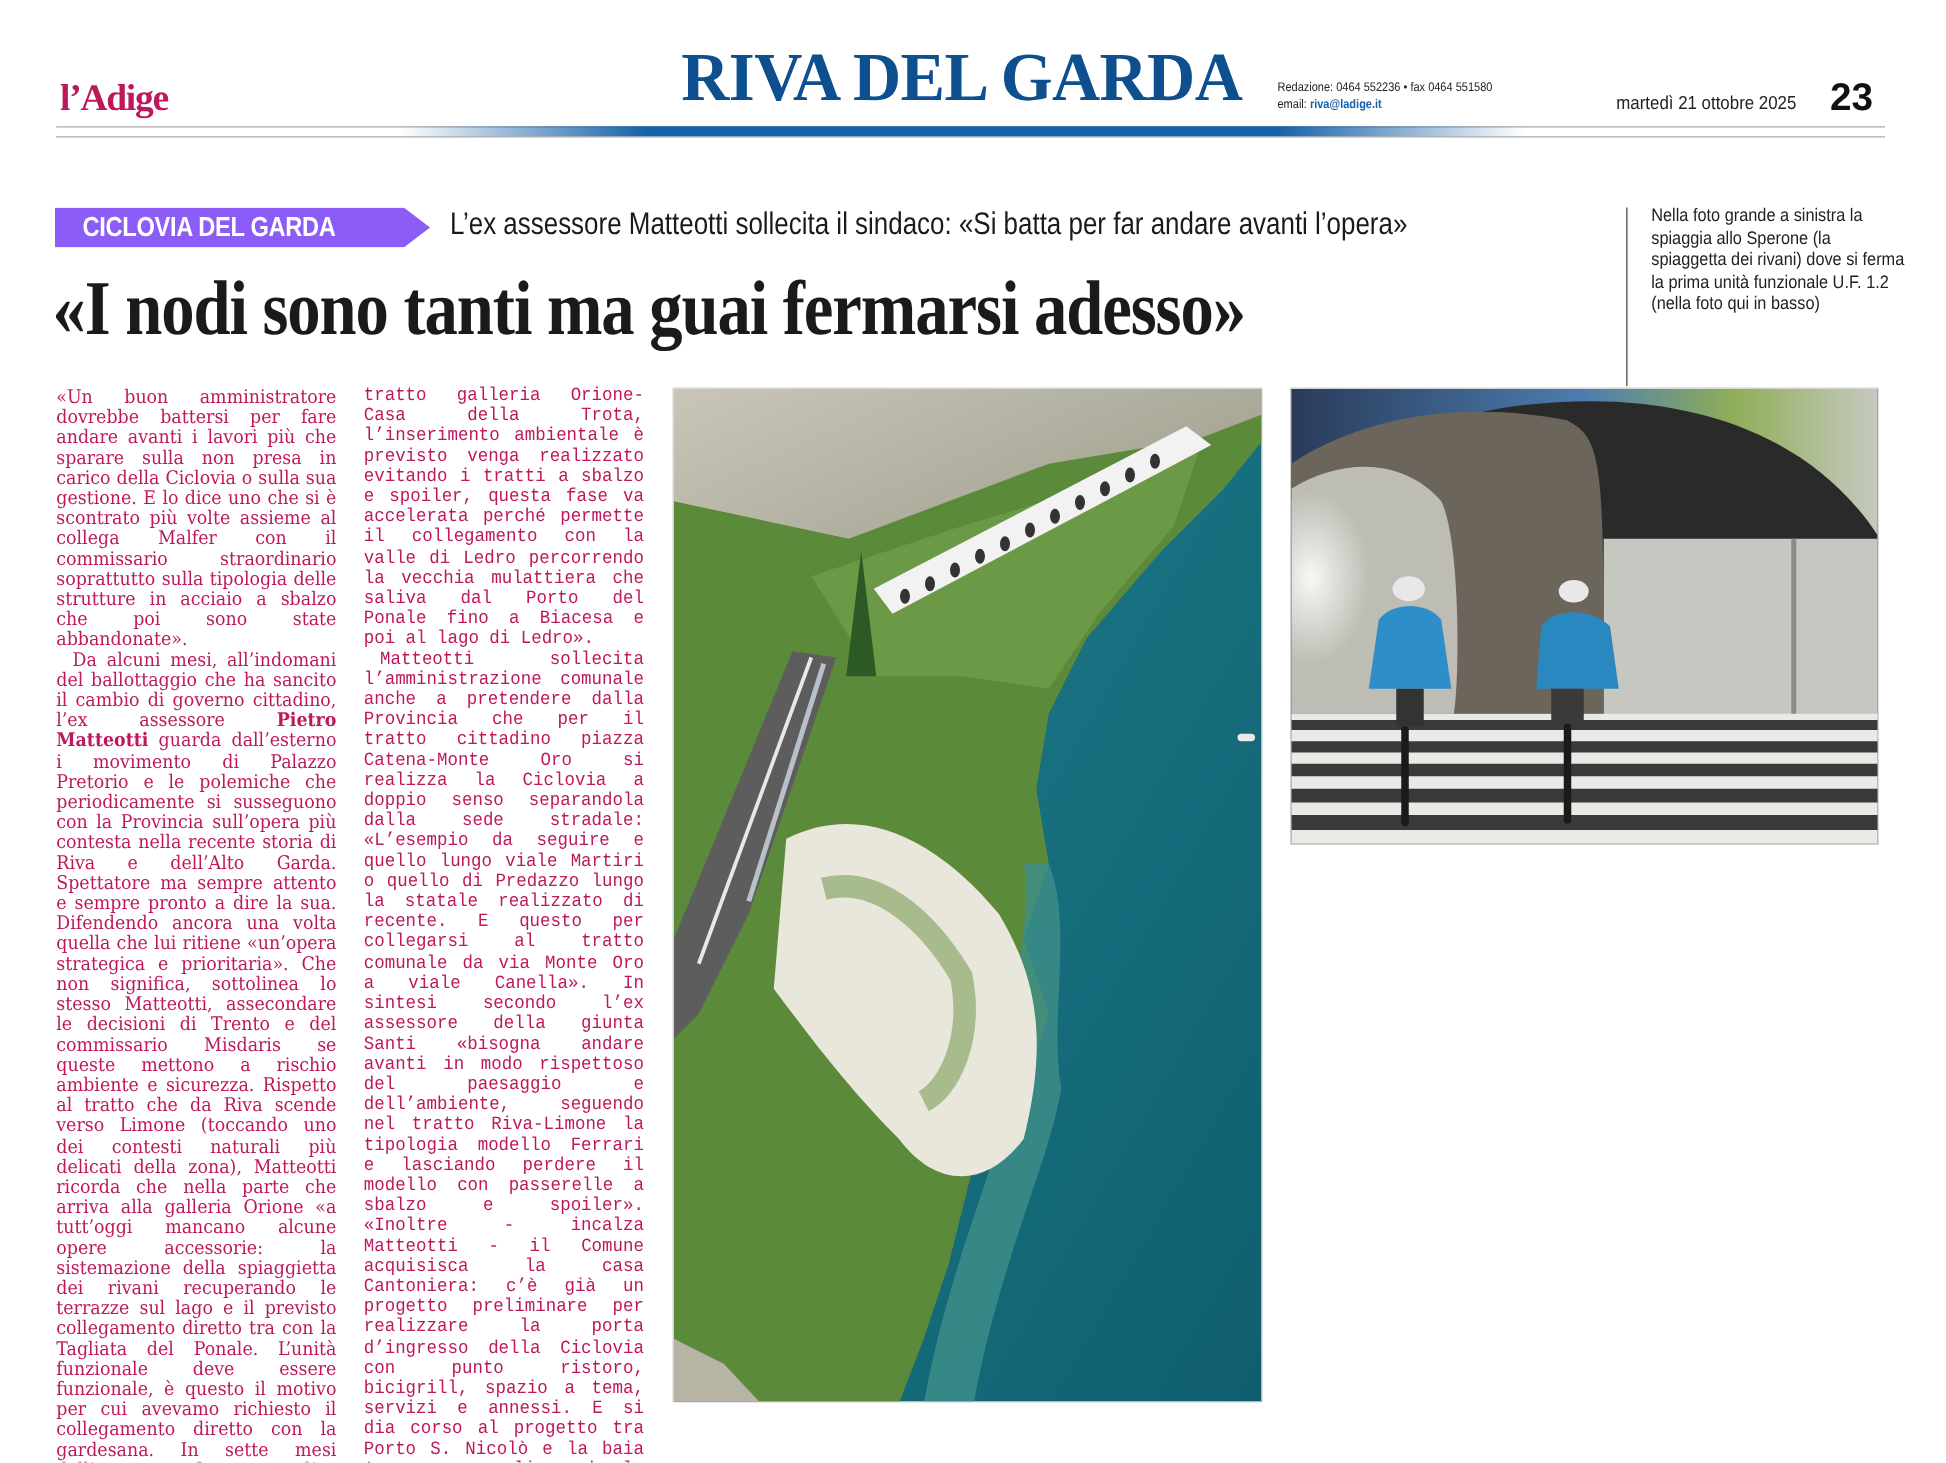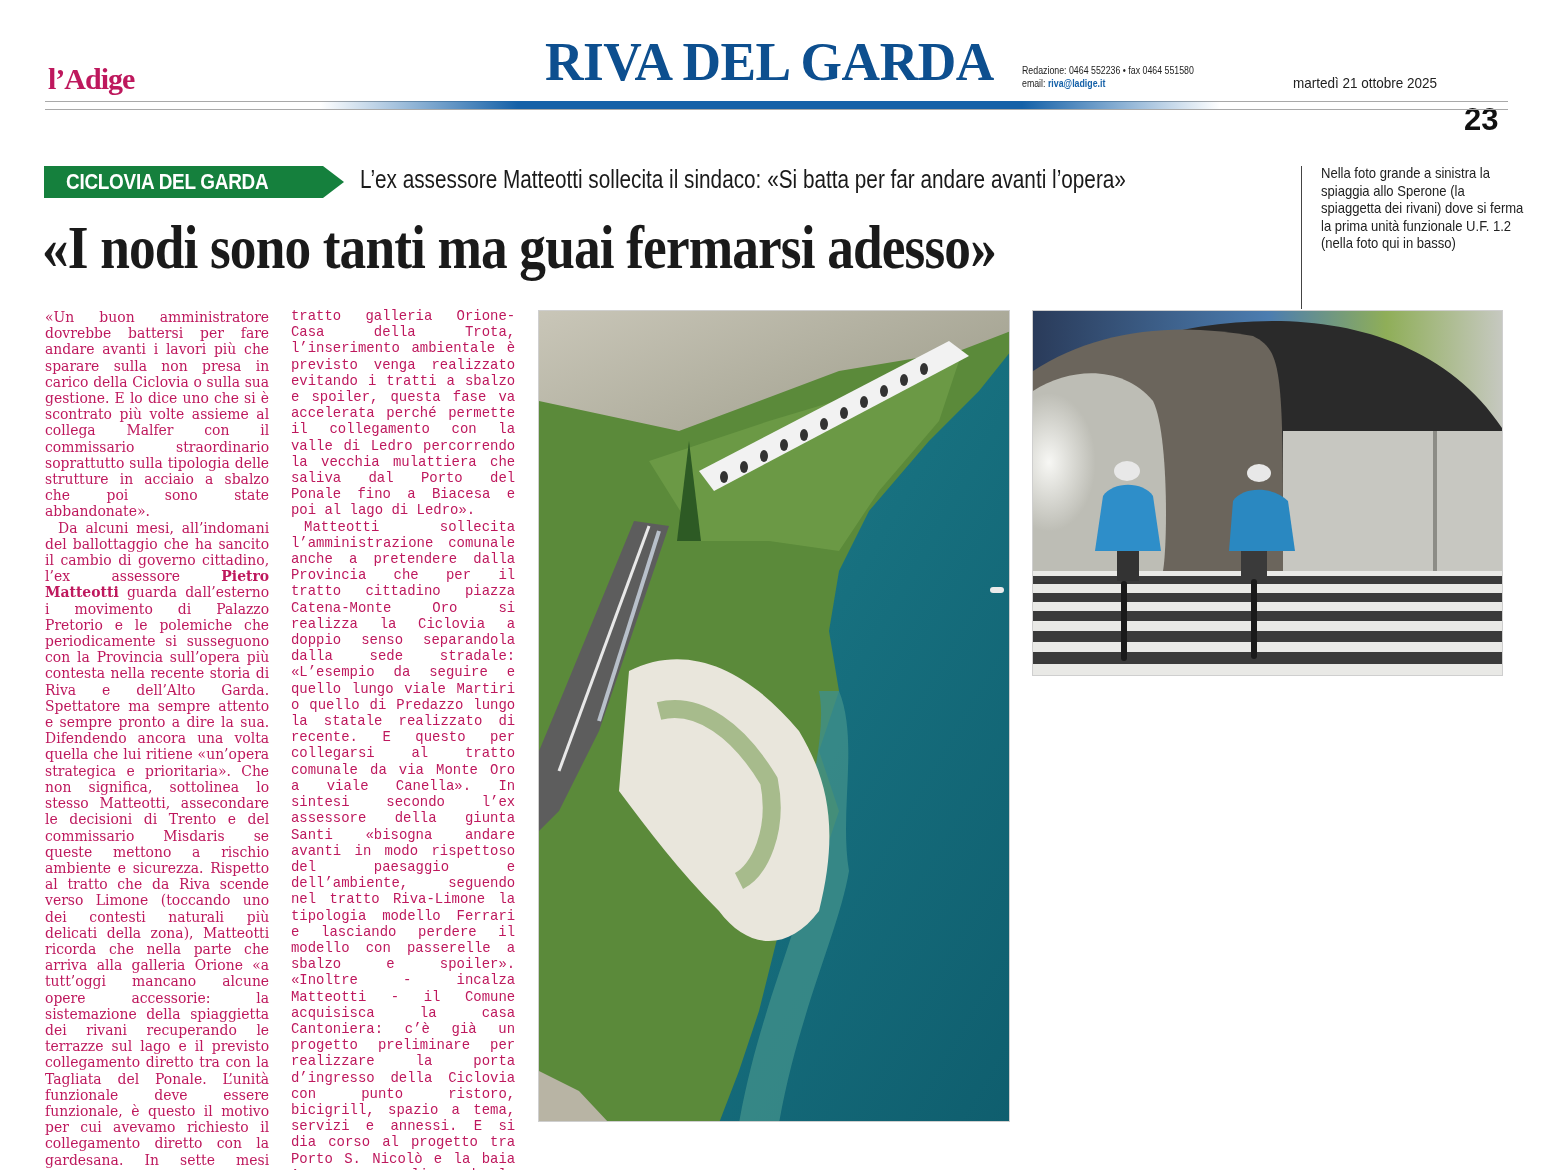--- a/index.html
+++ b/index.html
@@ -25,37 +25,37 @@
     }
     .contacts .email-link { color: #1561a8; font-weight: 700; }
     .date {
       position: absolute; left: 1293px; top: 74px;
       font-family: "Liberation Sans", sans-serif; font-size: 15px; color: #222;
       transform: scaleX(0.9); transform-origin: left top;
     }
     .page-number {
       position: absolute; left: 1464px; top: 60px;
       font-family: "Liberation Sans", sans-serif; font-weight: 700;
-      font-size: 31px; color: #111; margin-top: 42px;
+      font-size: 31px; color: #111;
     }
     .rule-top {
       position: absolute; left: 45px; top: 101px; width: 1463px; height: 1px; background: #a9a9a9;
     }
     .rule-bottom {
       position: absolute; left: 45px; top: 109px; width: 1463px; height: 1px; background: #a9a9a9;
     }
     .rule-blue {
       position: absolute; left: 320px; top: 101px; width: 900px; height: 8px;
       background: linear-gradient(90deg, rgba(21,97,168,0) 0%, #1561a8 22%, #1561a8 78%, rgba(21,97,168,0) 100%);
     }
 
     
     .kicker-tag {
       position: absolute; left: 44px; top: 166px; height: 32px; width: 300px;
-      background: #15803d;
+      background: #8b5cf6;
       clip-path: polygon(0 0, 93% 0, 100% 50%, 93% 100%, 0 100%);
     }
     .kicker-tag span {
       position: absolute; left: 22px; top: 3px;
       font-family: "Liberation Sans", sans-serif; font-weight: 700;
       font-size: 22px; color: #ffffff; letter-spacing: -0.3px;
       transform: scaleX(0.86); transform-origin: left top; white-space: nowrap;
     }
     .subheadline {
       position: absolute; left: 360px; top: 165px;

